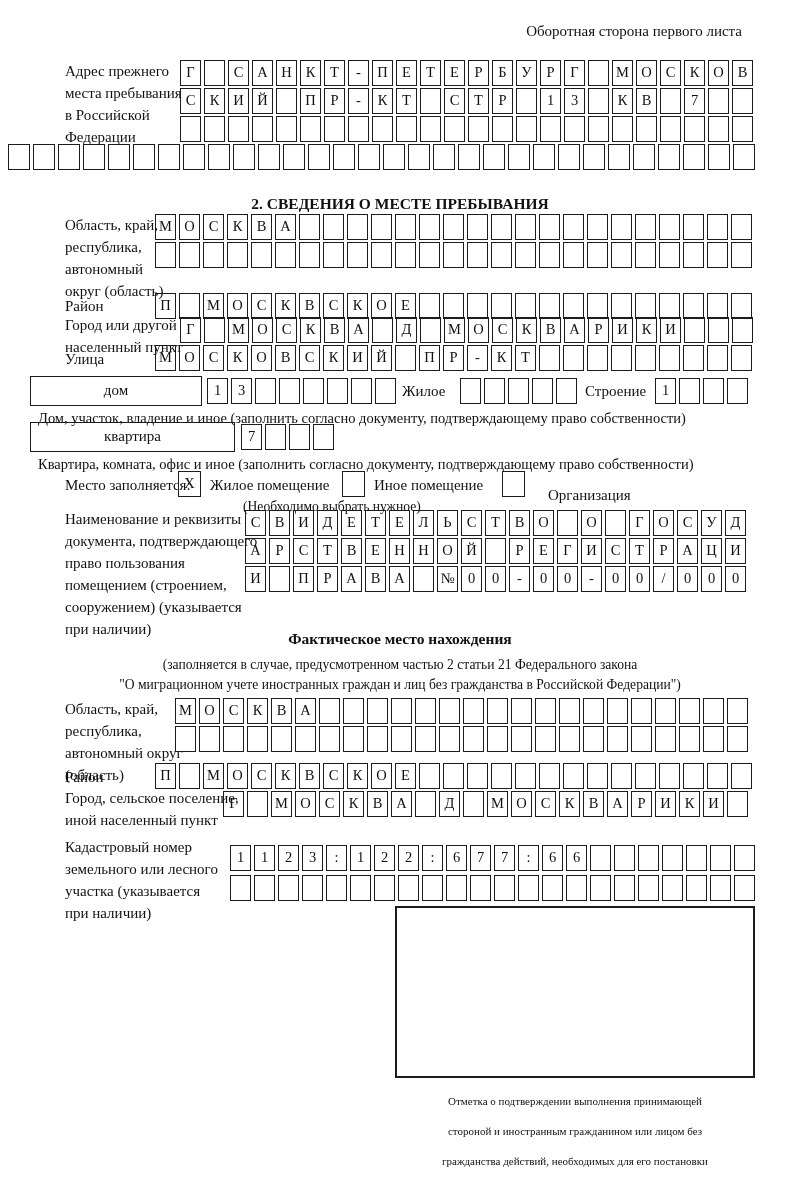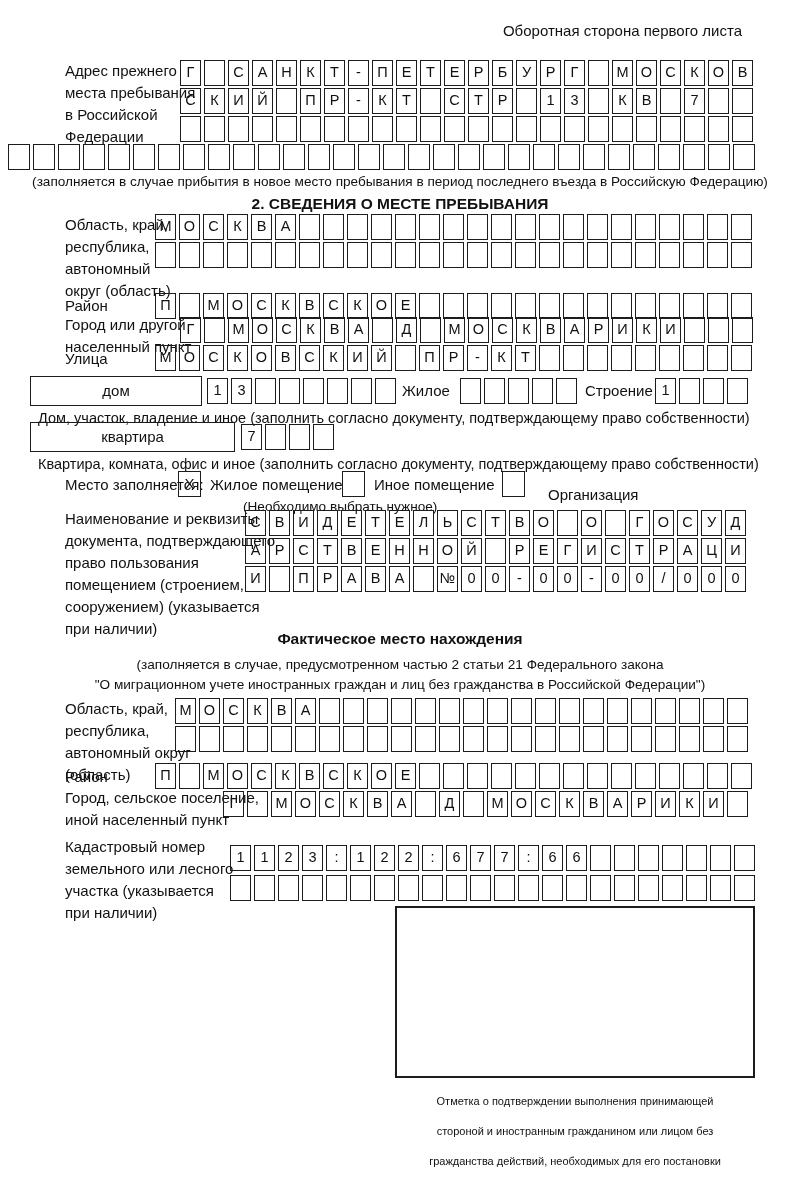--- a/index.html
+++ b/index.html
@@ -1,17 +1,17 @@
 <!DOCTYPE html>
 <html><head>
 <meta charset="utf-8">
 <style>
   html,body{margin:0;padding:0;background:#fff;}
   .page{position:relative;width:800px;height:1180px;background:#fff;color:#111;
-        font-family:Liberation Sans, sans-serif;overflow:hidden;}
+        font-family:Liberation Serif, serif;overflow:hidden;}
   .abs{position:absolute;}
   .label{font-size:15px;line-height:22px;white-space:nowrap;}
   .row{white-space:nowrap;height:26px;}
   .cell{display:inline-block;box-sizing:border-box;width:21px;height:26px;
         border:1.7px solid #1c1c1c;margin-right:3px;vertical-align:top;
         text-align:center;font-size:14.5px;line-height:23px;}
   .row.wide .cell{width:22px;}
   .chk{display:inline-block;box-sizing:border-box;width:23px;height:26px;
        border:1.7px solid #1c1c1c;text-align:center;font-size:15px;line-height:23px;vertical-align:top;}
   .center{left:0;width:100%;text-align:center;}
@@ -27,21 +27,20 @@
 
 <div class="page">
 
   <div class="abs label" style="right:58px;top:20px;">Оборотная сторона первого листа</div>
 
   <div class="abs label" style="left:65px;top:60px;">Адрес прежнего<br>места пребывания<br>в Российской<br>Федерации</div>
   <div class="abs row" style="left:180px;top:60px;"><span class="cell">Г</span><span class="cell"></span><span class="cell">С</span><span class="cell">А</span><span class="cell">Н</span><span class="cell">К</span><span class="cell">Т</span><span class="cell">-</span><span class="cell">П</span><span class="cell">Е</span><span class="cell">Т</span><span class="cell">Е</span><span class="cell">Р</span><span class="cell">Б</span><span class="cell">У</span><span class="cell">Р</span><span class="cell">Г</span><span class="cell"></span><span class="cell">М</span><span class="cell">О</span><span class="cell">С</span><span class="cell">К</span><span class="cell">О</span><span class="cell">В</span></div>
   <div class="abs row" style="left:180px;top:88px;"><span class="cell">С</span><span class="cell">К</span><span class="cell">И</span><span class="cell">Й</span><span class="cell"></span><span class="cell">П</span><span class="cell">Р</span><span class="cell">-</span><span class="cell">К</span><span class="cell">Т</span><span class="cell"></span><span class="cell">С</span><span class="cell">Т</span><span class="cell">Р</span><span class="cell"></span><span class="cell">1</span><span class="cell">3</span><span class="cell"></span><span class="cell">К</span><span class="cell">В</span><span class="cell"></span><span class="cell">7</span><span class="cell"></span><span class="cell"></span></div>
   <div class="abs row" style="left:180px;top:116px;"><span class="cell"></span><span class="cell"></span><span class="cell"></span><span class="cell"></span><span class="cell"></span><span class="cell"></span><span class="cell"></span><span class="cell"></span><span class="cell"></span><span class="cell"></span><span class="cell"></span><span class="cell"></span><span class="cell"></span><span class="cell"></span><span class="cell"></span><span class="cell"></span><span class="cell"></span><span class="cell"></span><span class="cell"></span><span class="cell"></span><span class="cell"></span><span class="cell"></span><span class="cell"></span><span class="cell"></span></div>
   <div class="abs row wide" style="left:8px;top:144px;"><span class="cell"></span><span class="cell"></span><span class="cell"></span><span class="cell"></span><span class="cell"></span><span class="cell"></span><span class="cell"></span><span class="cell"></span><span class="cell"></span><span class="cell"></span><span class="cell"></span><span class="cell"></span><span class="cell"></span><span class="cell"></span><span class="cell"></span><span class="cell"></span><span class="cell"></span><span class="cell"></span><span class="cell"></span><span class="cell"></span><span class="cell"></span><span class="cell"></span><span class="cell"></span><span class="cell"></span><span class="cell"></span><span class="cell"></span><span class="cell"></span><span class="cell"></span><span class="cell"></span><span class="cell"></span></div>
-  <div class="abs note center" style="top:174px;">(заполняется в случае прибытия в новое место пребывания в период последнего въезда в Российскую Федерацию)</div>
 
   <div class="abs bold center" style="top:195px;font-size:15.5px;">2. СВЕДЕНИЯ О МЕСТЕ ПРЕБЫВАНИЯ</div>
 
   <div class="abs label" style="left:65px;top:214px;">Область, край,<br>республика,<br>автономный<br>округ (область)</div>
   <div class="abs row" style="left:155px;top:214px;"><span class="cell">М</span><span class="cell">О</span><span class="cell">С</span><span class="cell">К</span><span class="cell">В</span><span class="cell">А</span><span class="cell"></span><span class="cell"></span><span class="cell"></span><span class="cell"></span><span class="cell"></span><span class="cell"></span><span class="cell"></span><span class="cell"></span><span class="cell"></span><span class="cell"></span><span class="cell"></span><span class="cell"></span><span class="cell"></span><span class="cell"></span><span class="cell"></span><span class="cell"></span><span class="cell"></span><span class="cell"></span><span class="cell"></span></div>
   <div class="abs row" style="left:155px;top:242px;"><span class="cell"></span><span class="cell"></span><span class="cell"></span><span class="cell"></span><span class="cell"></span><span class="cell"></span><span class="cell"></span><span class="cell"></span><span class="cell"></span><span class="cell"></span><span class="cell"></span><span class="cell"></span><span class="cell"></span><span class="cell"></span><span class="cell"></span><span class="cell"></span><span class="cell"></span><span class="cell"></span><span class="cell"></span><span class="cell"></span><span class="cell"></span><span class="cell"></span><span class="cell"></span><span class="cell"></span><span class="cell"></span></div>
 
   <div class="abs label" style="left:65px;top:295px;">Район</div>
   <div class="abs row" style="left:155px;top:293px;"><span class="cell">П</span><span class="cell"></span><span class="cell">М</span><span class="cell">О</span><span class="cell">С</span><span class="cell">К</span><span class="cell">В</span><span class="cell">С</span><span class="cell">К</span><span class="cell">О</span><span class="cell">Е</span><span class="cell"></span><span class="cell"></span><span class="cell"></span><span class="cell"></span><span class="cell"></span><span class="cell"></span><span class="cell"></span><span class="cell"></span><span class="cell"></span><span class="cell"></span><span class="cell"></span><span class="cell"></span><span class="cell"></span><span class="cell"></span></div>
 

